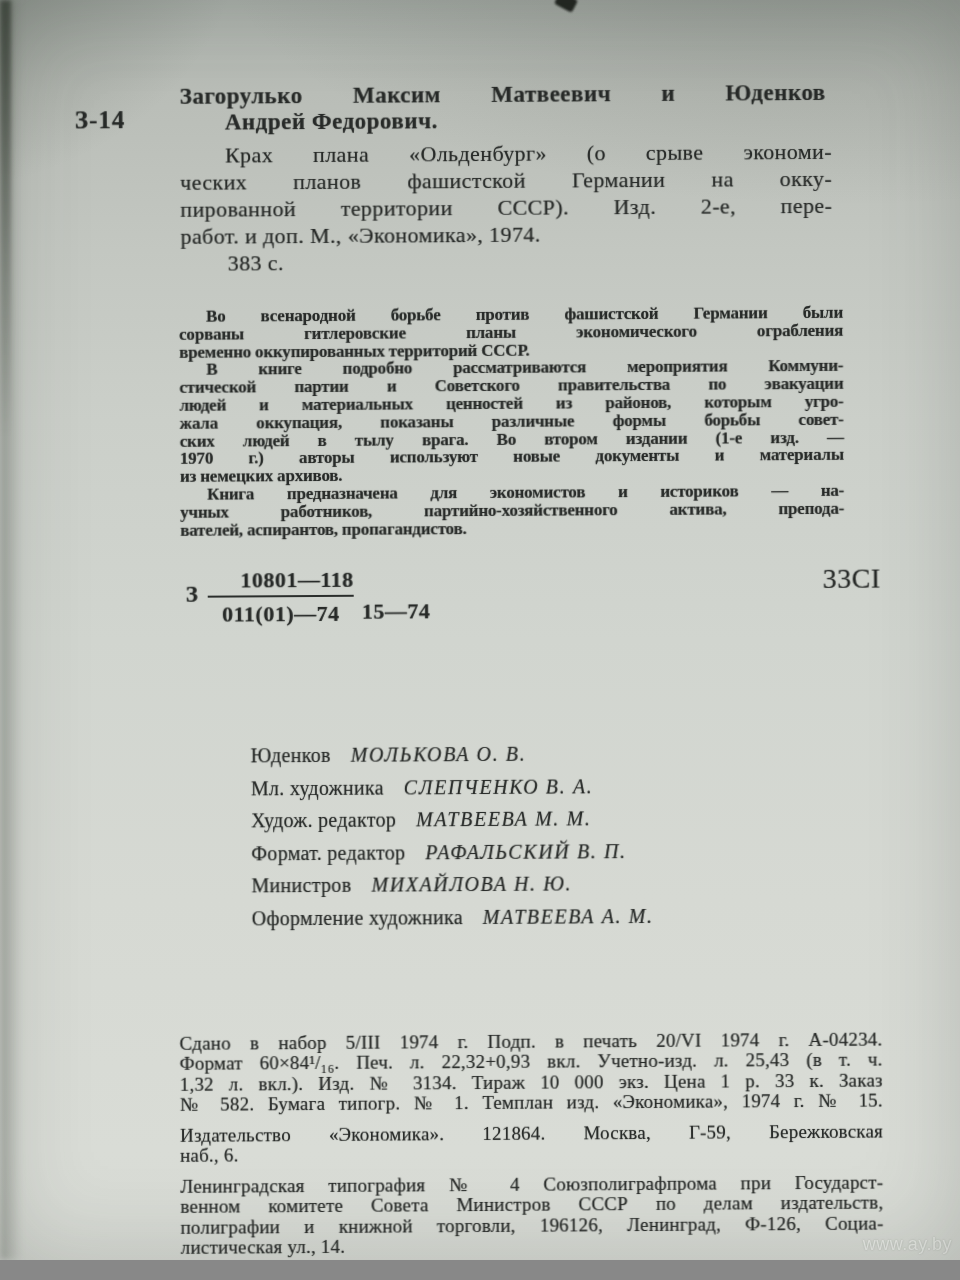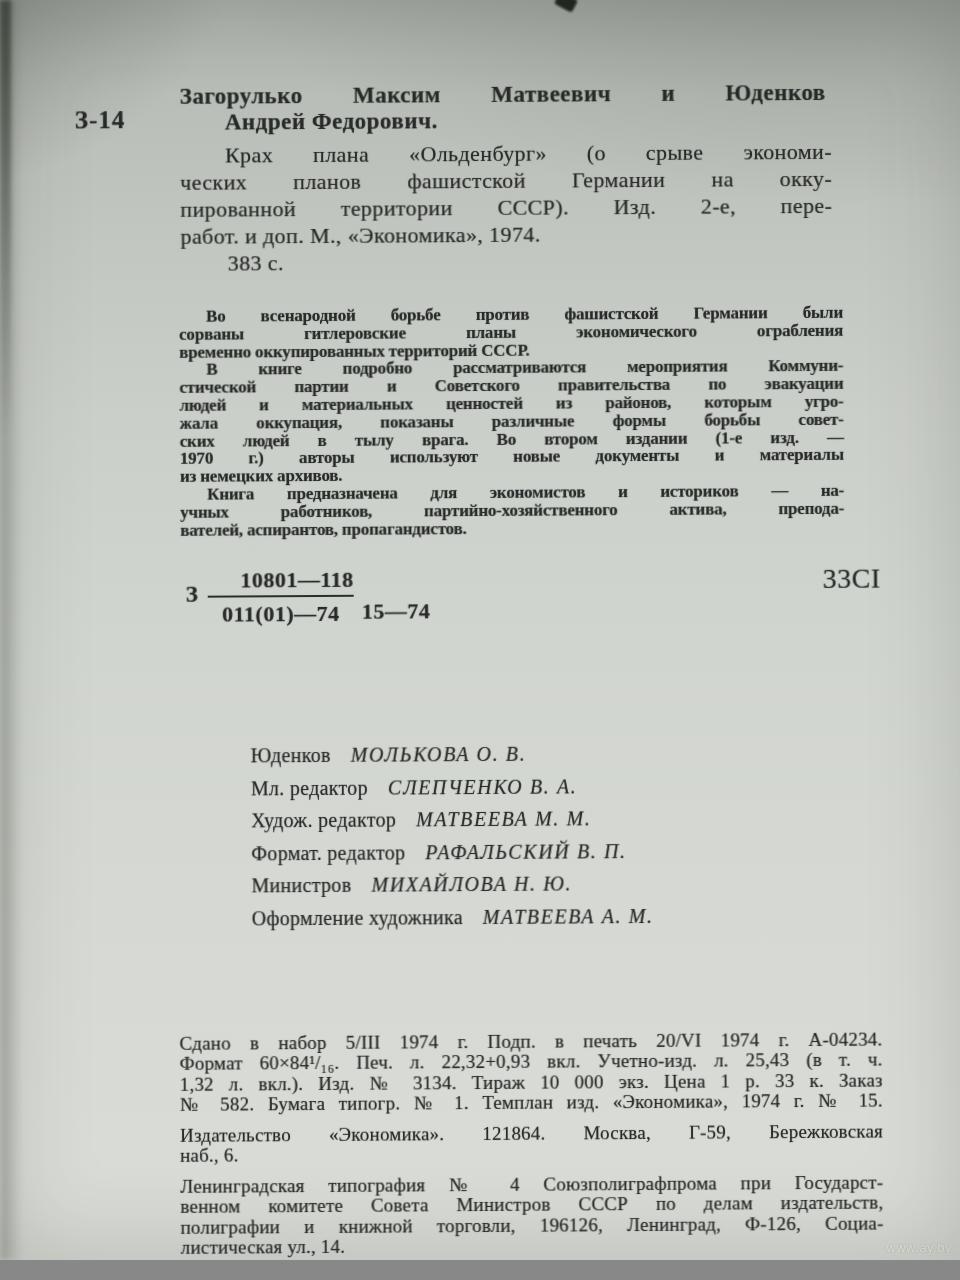--- a/index.html
+++ b/index.html
@@ -52,21 +52,21 @@
   .staff-row{line-height:32.6px;}
   .staff-name{font-style:italic;letter-spacing:1.6px;margin-left:20px;}
   .staff-row .label{letter-spacing:0.3px;}
 
   .imprint{position:absolute;left:177px;width:703px;font-size:19px;line-height:20.3px;letter-spacing:0.2px;}
   .imp1{top:1032px;}
   .imp2{top:1124px;}
   .imp3{top:1175px;}
 
   .watermark{position:absolute;right:8px;bottom:5px;font-family:"Liberation Sans","DejaVu Sans",sans-serif;
-    font-size:13px;color:#eef0ec;opacity:0.78;letter-spacing:0.5px;text-shadow:0 0 2px rgba(120,126,118,0.6);}
+    font-size:18px;color:#eef0ec;opacity:0.78;letter-spacing:0.5px;text-shadow:0 0 2px rgba(120,126,118,0.6);}
 </style>
 </head>
 <body>
 
 <div class="photo">
   <div class="shade-top"></div>
   <div class="shade-corner"></div>
   <div class="left-dark"></div>
   <div class="left-dark2"></div>
   <div class="top-notch"></div>
@@ -110,21 +110,21 @@
       <div class="cat-den">011(01)—74</div>
     </div>
     <div class="cat-code">15—74</div>
     <div class="cat-bbk">33CI</div>
 
     <div class="staff">
       <div class="staff-row">
         <span class="label">Юденков</span><span class="staff-name">МОЛЬКОВА О. В.</span>
       </div>
       <div class="staff-row">
-        <span class="label">Мл. редактор</span><span class="staff-name">СЛЕПЧЕНКО В. А.</span>
+        <span class="label">Мл. художника</span><span class="staff-name">СЛЕПЧЕНКО В. А.</span>
       </div>
       <div class="staff-row">
         <span class="label">Худож. редактор</span><span class="staff-name">МАТВЕЕВА М. М.</span>
       </div>
       <div class="staff-row">
         <span class="label">Формат. редактор</span><span class="staff-name">РАФАЛЬСКИЙ В. П.</span>
       </div>
       <div class="staff-row">
         <span class="label">Министров</span><span class="staff-name">МИХАЙЛОВА Н. Ю.</span>
       </div>

